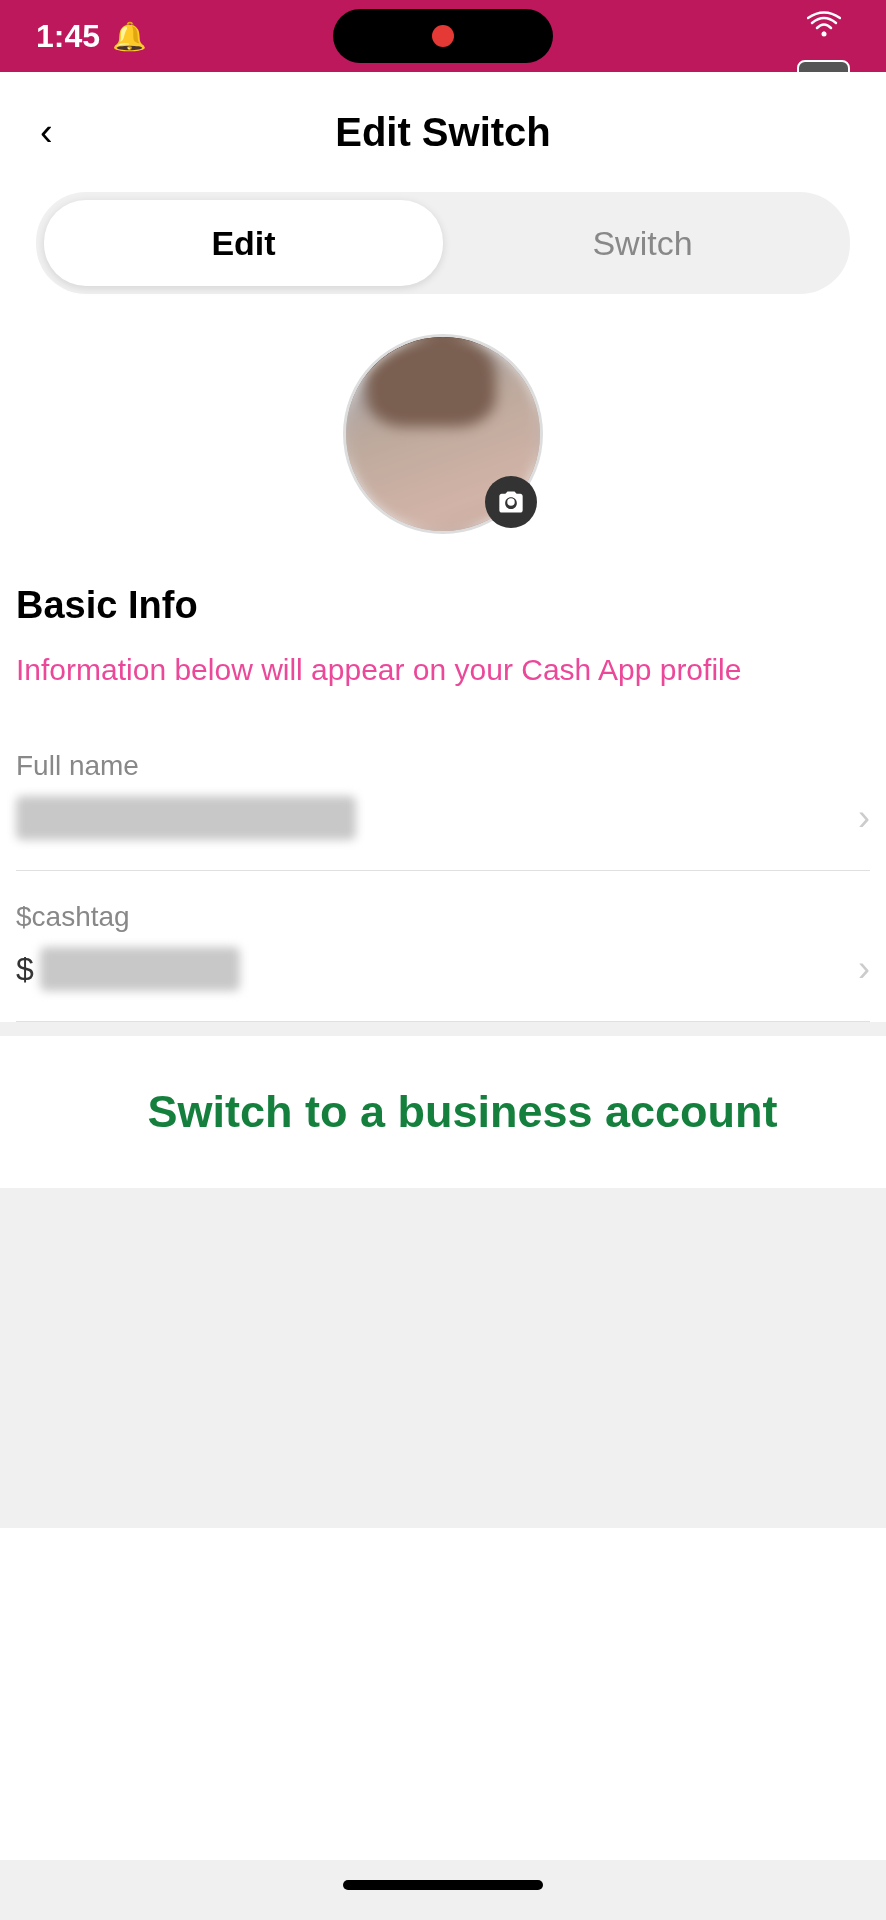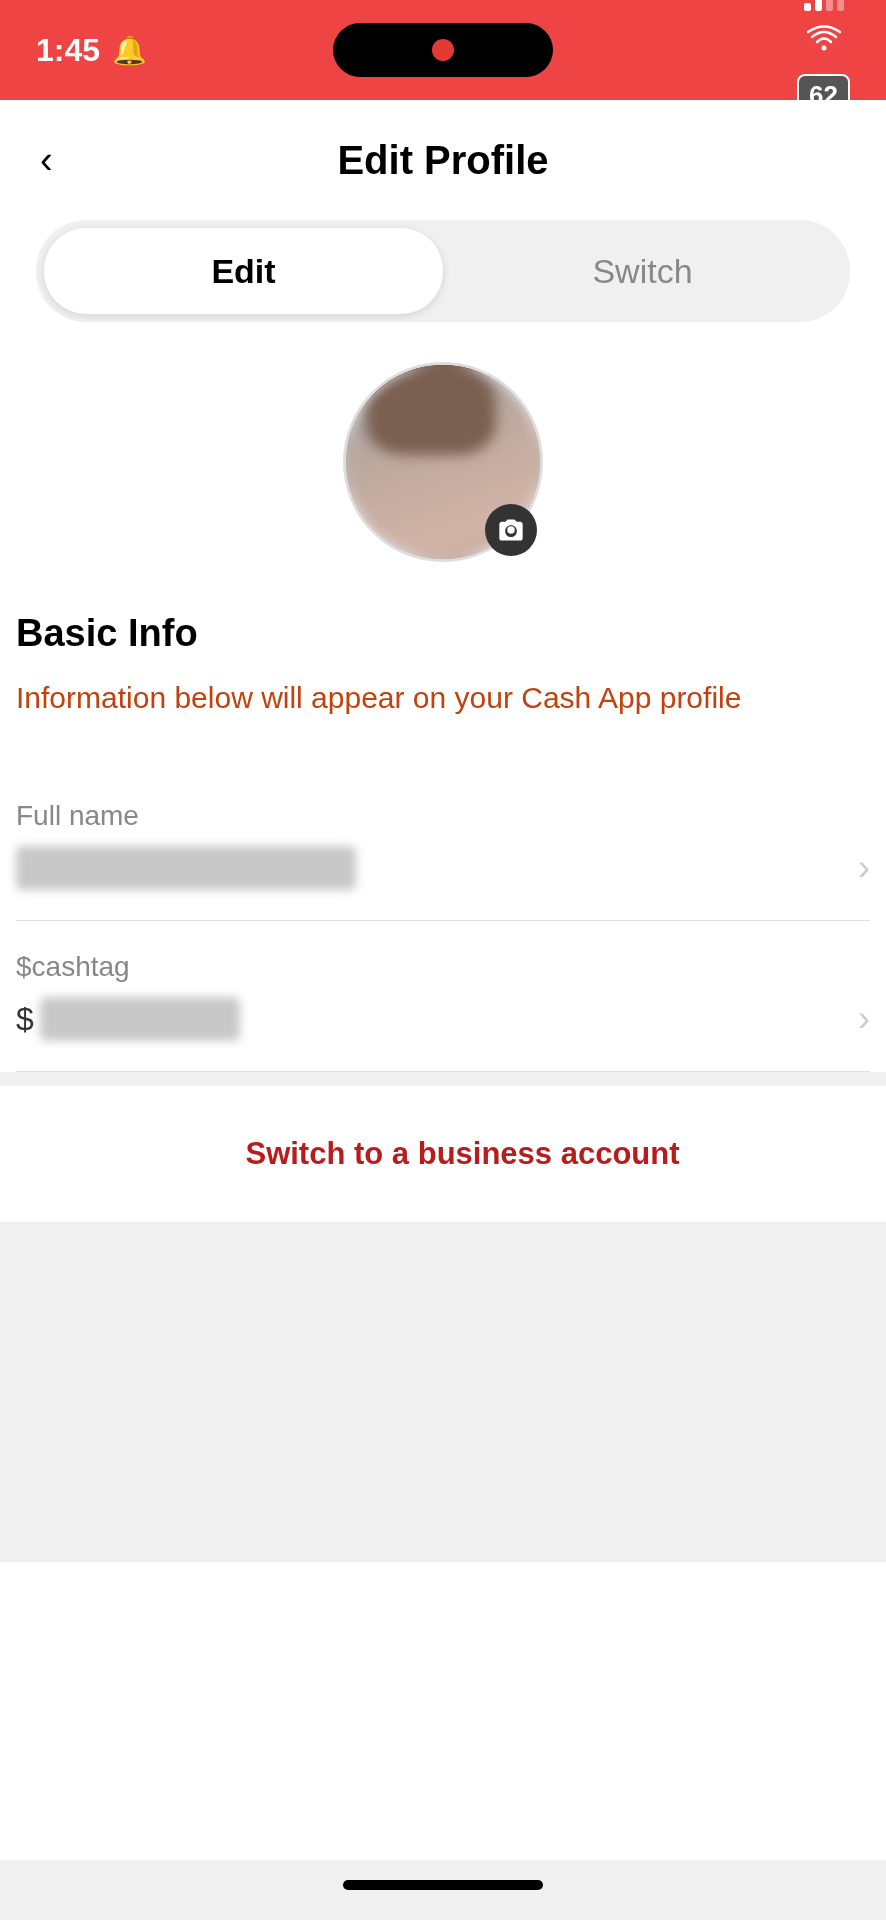--- a/index.html
+++ b/index.html
@@ -8,22 +8,22 @@
       width: 886px;
       min-height: 1920px;
       background: #ffffff;
       font-family: -apple-system, BlinkMacSystemFont, 'SF Pro Display', 'Helvetica Neue', Arial, sans-serif;
       overflow-x: hidden;
     }
 
     
     .status-bar {
       width: 100%;
-      height: 100px;
-      background: #ef4444;
+      height: 72px;
+      background: #be185d;
       display: flex;
       align-items: center;
       justify-content: space-between;
       padding: 0 36px;
       position: relative;
     }
     .status-time {
       color: #ffffff;
       font-size: 32px;
       font-weight: 600;
@@ -219,23 +219,23 @@
       padding: 0 16px;
     }
     .section-title {
       font-size: 38px;
       font-weight: 700;
       color: #000000;
       margin-bottom: 20px;
     }
     .section-desc {
       font-size: 30px;
-      color: #c2410c;
+      color: #ec4899;
       line-height: 1.5;
-      margin-bottom: 50px;
+      margin-bottom: 28px;
     }
 
     
     .field-group {
       margin-bottom: 0;
     }
     .field-row {
       padding: 30px 0;
       border-bottom: 1px solid #e0e0e0;
       position: relative;
@@ -287,23 +287,23 @@
     }
 
     
     .business-section {
       background: #ffffff;
       padding: 50px 36px;
       display: flex;
       justify-content: center;
     }
     .business-btn {
-      font-size: 31px;
+      font-size: 45px;
       font-weight: 700;
-      color: #b91c1c;
+      color: #15803d;
       cursor: pointer;
       text-align: center;
       margin-left: 39px;
     }
 
     
     .bottom-area {
       background: #f0f0f0;
       flex: 1;
       min-height: 340px;
@@ -355,21 +355,21 @@
       </svg>
     </span>
     <div class="battery">
       <span>62</span>
     </div>
   </div>
 </div>
 
 <div class="page-header">
   <div class="back-btn">‹</div>
-  <h1 class="page-title">Edit Profile</h1>
+  <h1 class="page-title">Edit Switch</h1>
 </div>
 
 <div class="tab-toggle-container">
   <div class="tab-toggle">
     <div class="tab-btn active">Edit</div>
     <div class="tab-btn inactive">Switch</div>
   </div>
 </div>
 
 <div class="avatar-section">

